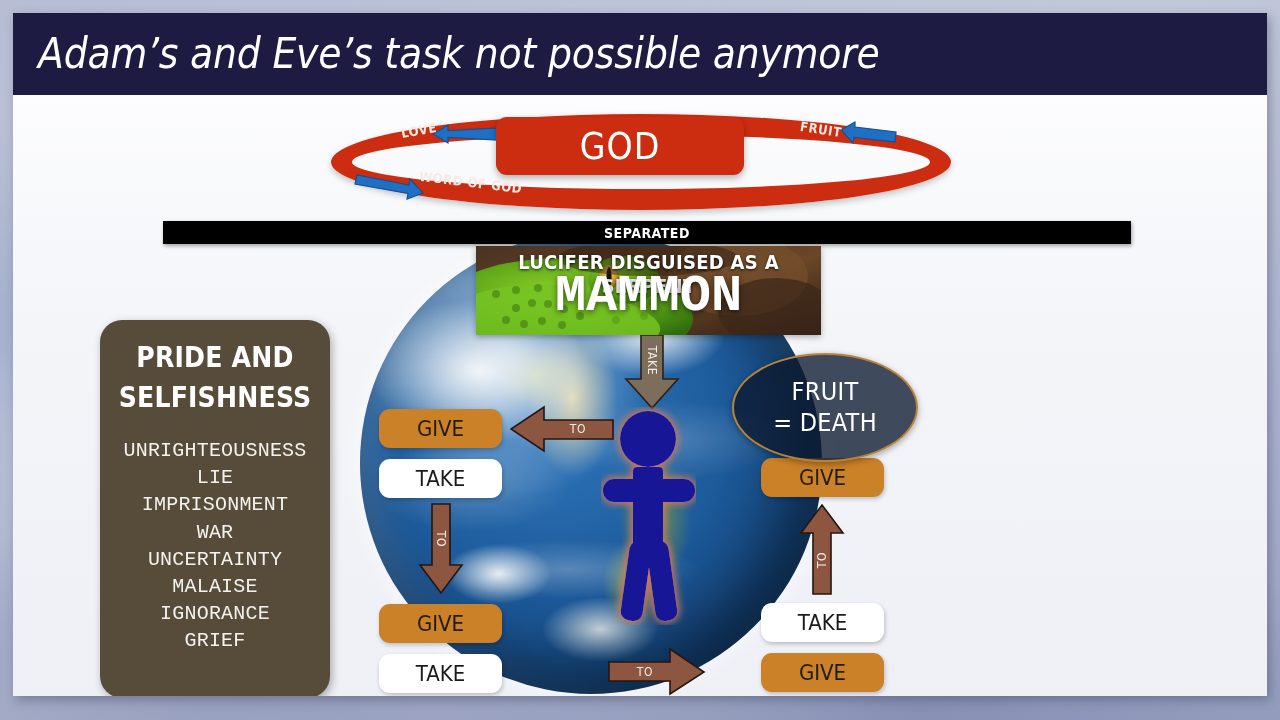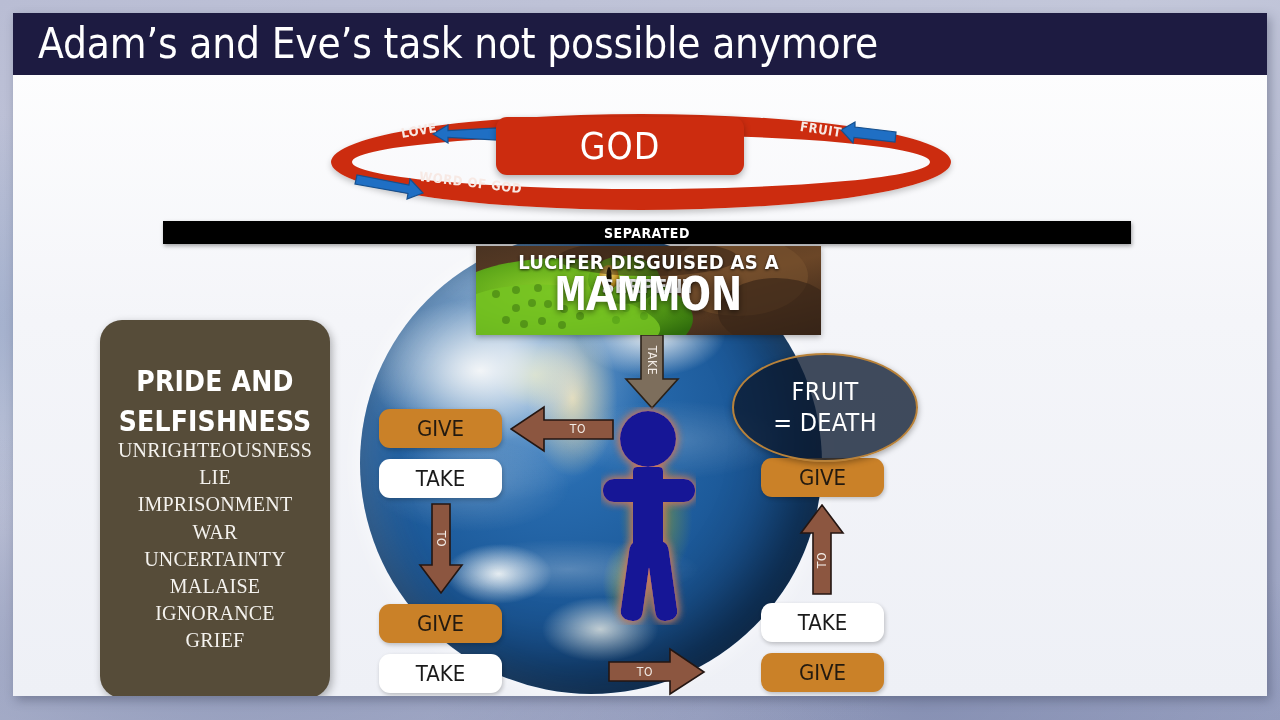--- a/index.html
+++ b/index.html
@@ -24,22 +24,23 @@
     width: 1254px; height: 683px;
     background: linear-gradient(180deg,#ffffff 0%, #f4f5f9 45%, #eef0f6 100%);
     box-shadow: 3px 4px 10px rgba(40,45,70,0.35);
     overflow: hidden;
   }
 
   
   #title-bar {
     position: absolute;
     left: 0; top: 0;
-    width: 100%; height: 62px;
+    width: 100%; height: 82px;
     background: #1d1b41;
+    font-style: italic;
   }
   #title-text {
     position: absolute;
     left: 25px; top: 50%;
     transform: translateY(-52%);
     color: #ffffff;
     font-size: 42px;
     font-weight: 400;
     font-family: "DejaVu Sans Condensed", "Liberation Sans Narrow", "Liberation Sans", sans-serif;
     transform-origin: left center;
@@ -194,34 +195,33 @@
   #pride-title {
     position: absolute;
     left: 0; right: 0; top: 18px;
     text-align: center;
     color: #ffffff;
     font-size: 28px;
     font-weight: bold;
     line-height: 1.42;
     font-family: "DejaVu Sans Condensed", "Liberation Sans Narrow", "Liberation Sans", sans-serif;
     letter-spacing: 0.2px;
-    margin-top: 24px;
   }
   #pride-list {
     position: absolute;
     left: 0; right: 0; top: 117px;
     list-style: none;
     margin: 0; padding: 0;
     text-align: center;
   }
   #pride-list li {
     color: #f4f2ee;
     font-size: 20px;
     line-height: 1.36;
-    font-family: Liberation Serif, serif;
+    font-family: Liberation Mono, monospace;
     letter-spacing: 0.2px;
   }
 
   
   .gt-box {
     position: absolute;
     width: 123px; height: 39px;
     display: flex; align-items: center; justify-content: center;
     font-size: 22px;
     font-family: "DejaVu Sans Condensed", "Liberation Sans Narrow", "Liberation Sans", sans-serif;

